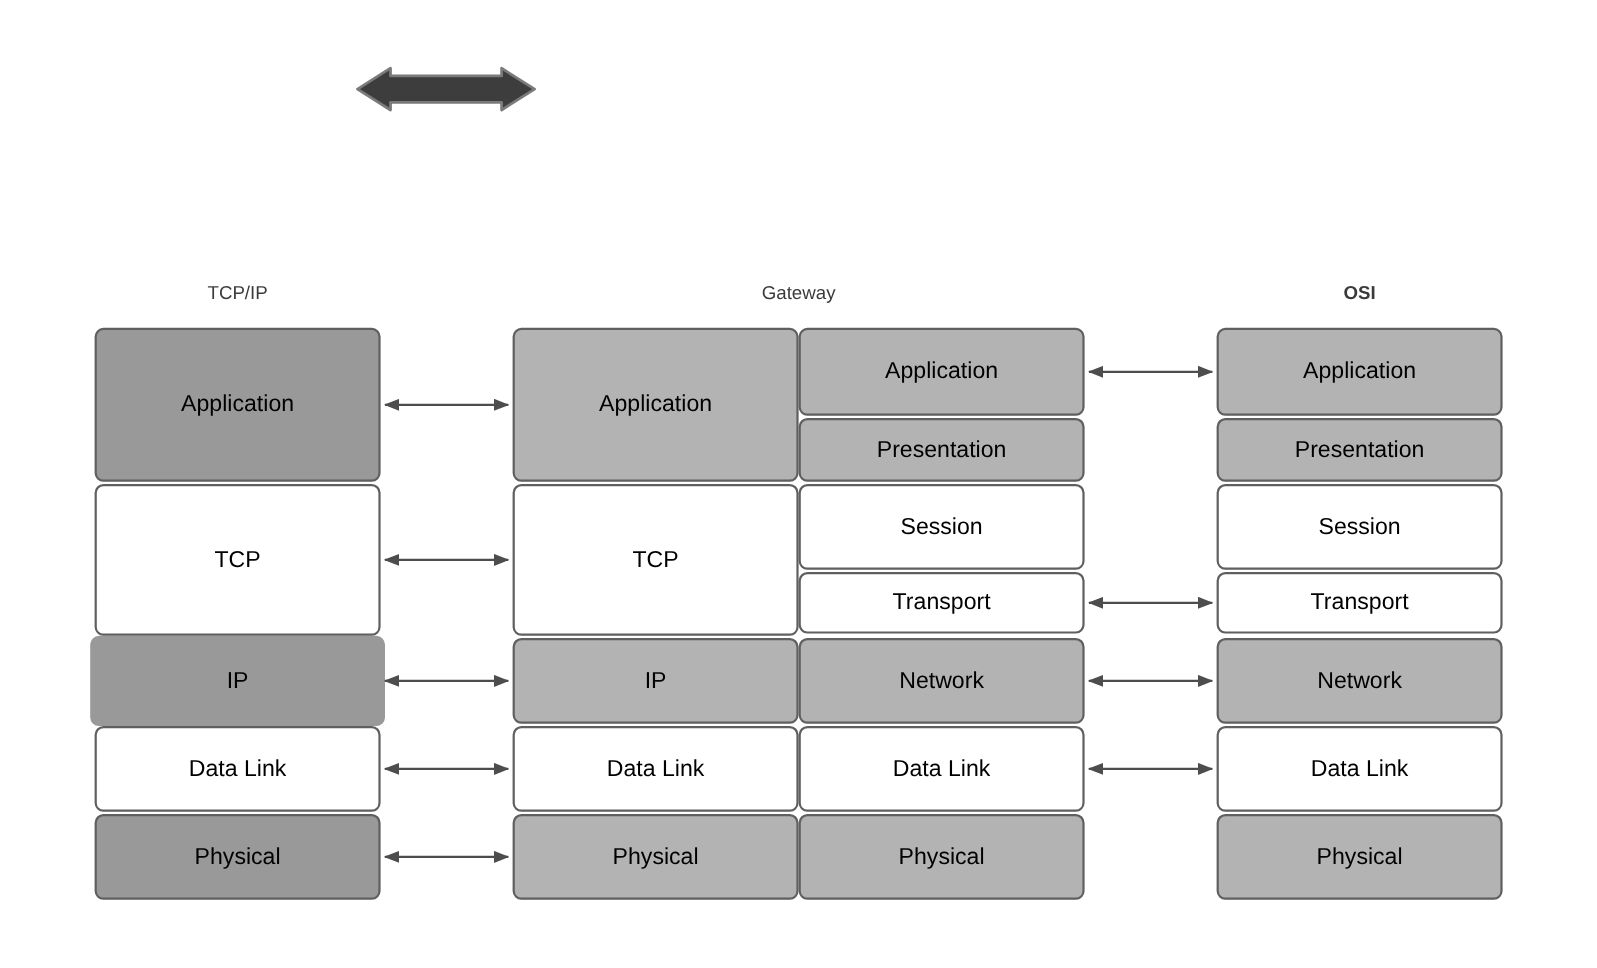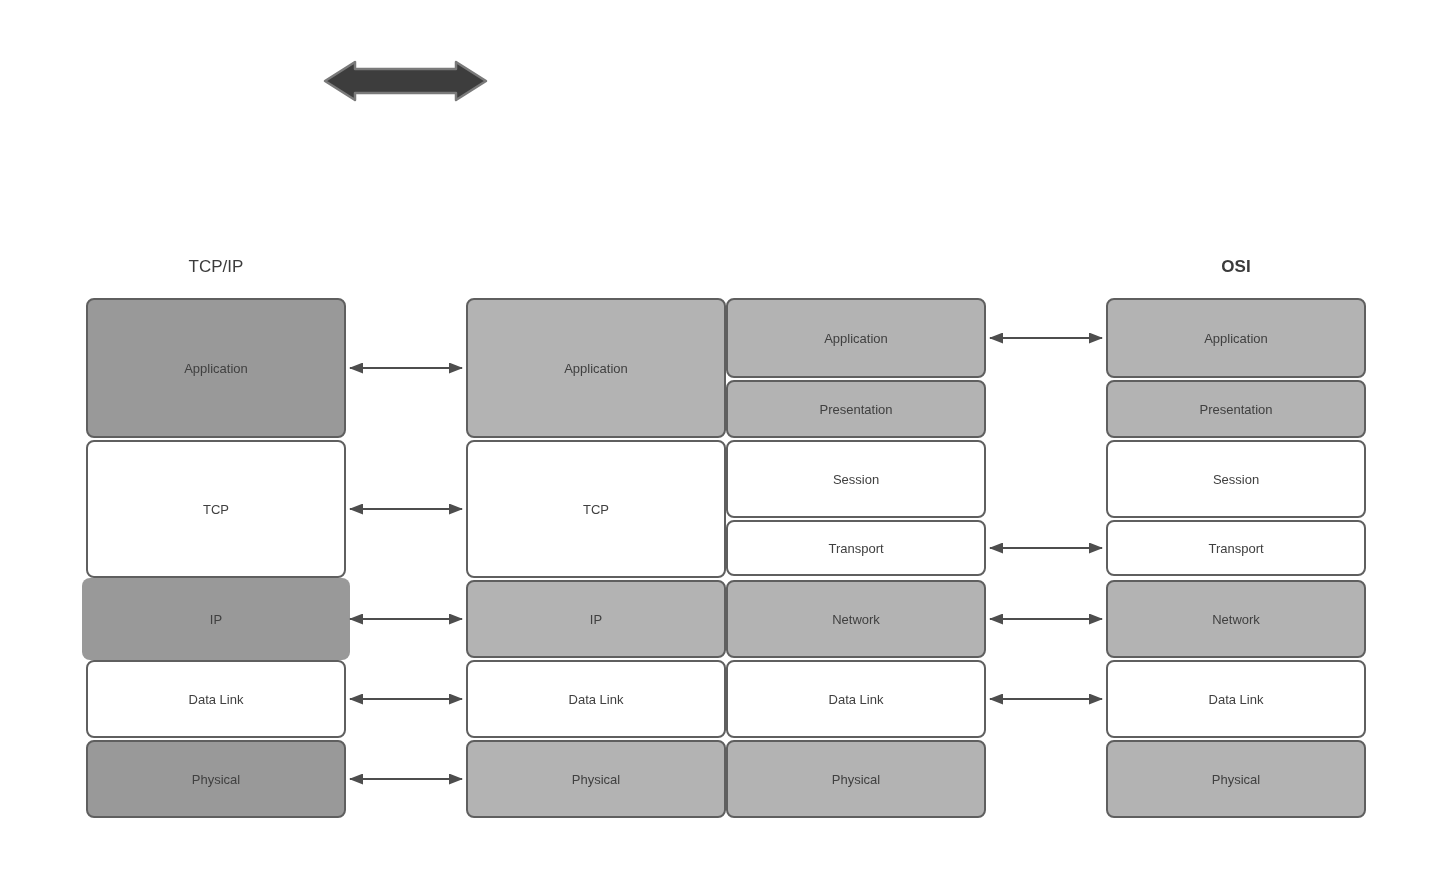--- a/index.html
+++ b/index.html
@@ -35,22 +35,22 @@
   }
   .box {
     position: absolute;
     box-sizing: border-box;
     border: 2px solid #5f5f5f;
     border-radius: 8px;
     background: #ffffff;
     display: flex;
     align-items: center;
     justify-content: center;
-    font-size: 13px;
-    color: #404040;
+    font-size: 21px;
+    color: #000000;
     z-index: 2;
   }
   .fill-dark  { background: #999999; }
   .fill-light { background: #b3b3b3; }
   .fill-white { background: #ffffff; }
   .no-border  { border: none; z-index: 1; }
 </style>
 </head>
 <body>
 
@@ -71,20 +71,21 @@
     <line x1="350" y1="699" x2="462" y2="699" stroke="#4d4d4d" stroke-width="2" marker-start="url(#ah)" marker-end="url(#ah)"></line>
     <line x1="350" y1="779" x2="462" y2="779" stroke="#4d4d4d" stroke-width="2" marker-start="url(#ah)" marker-end="url(#ah)"></line>
 
     <line x1="990" y1="338" x2="1102" y2="338" stroke="#4d4d4d" stroke-width="2" marker-start="url(#ah)" marker-end="url(#ah)"></line>
     <line x1="990" y1="548" x2="1102" y2="548" stroke="#4d4d4d" stroke-width="2" marker-start="url(#ah)" marker-end="url(#ah)"></line>
     <line x1="990" y1="619" x2="1102" y2="619" stroke="#4d4d4d" stroke-width="2" marker-start="url(#ah)" marker-end="url(#ah)"></line>
     <line x1="990" y1="699" x2="1102" y2="699" stroke="#4d4d4d" stroke-width="2" marker-start="url(#ah)" marker-end="url(#ah)"></line>
   </svg>
 
   <div class="hdr" style="left:86px; top:257px; width:260px;">TCP/IP</div>
+  <div class="hdr" style="left:466px; top:257px; width:520px;">Gateway</div>
   <div class="hdr" style="left:1106px; top:257px; width:260px;font-weight:bold;">OSI</div>
 
   <div class="box fill-dark" style="left:86px; top:298px; width:260px; height:140px;">Application</div>
   <div class="box fill-white" style="left:86px; top:440px; width:260px; height:138px;">TCP</div>
   <div class="box fill-dark no-border" style="left:82px; top:578px; width:268px; height:82px;">IP</div>
   <div class="box fill-white" style="left:86px; top:660px; width:260px; height:78px;">Data Link</div>
   <div class="box fill-dark" style="left:86px; top:740px; width:260px; height:78px;">Physical</div>
 
   <div class="box fill-light" style="left:466px; top:298px; width:260px; height:140px;">Application</div>
   <div class="box fill-white" style="left:466px; top:440px; width:260px; height:138px;">TCP</div>

